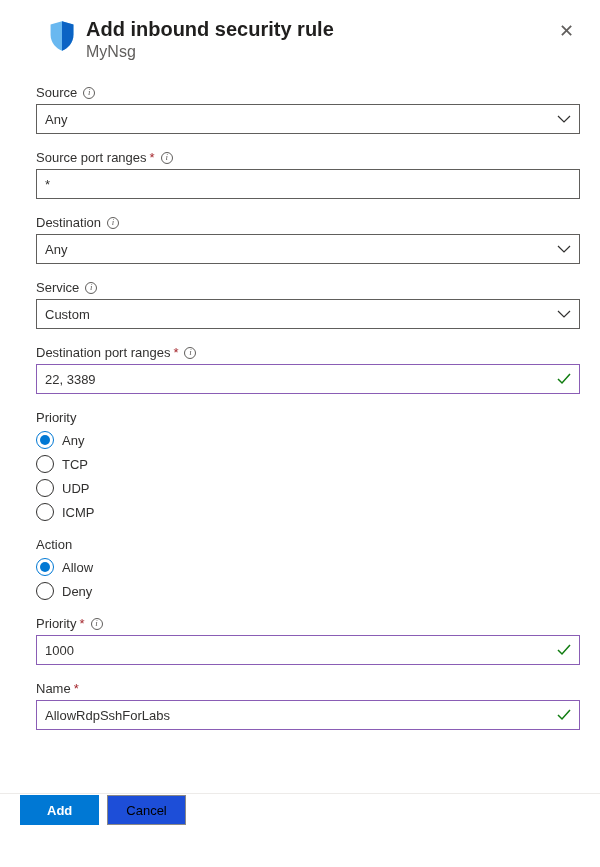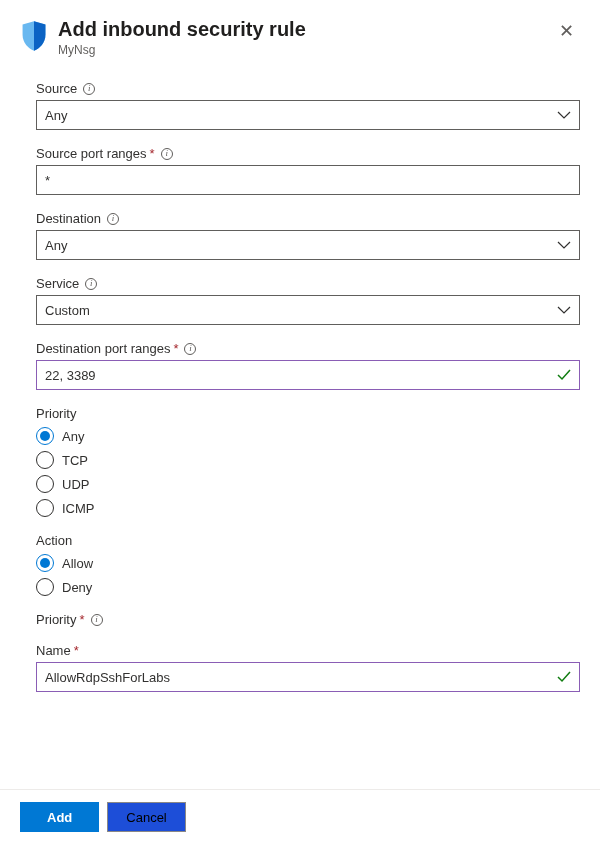--- a/index.html
+++ b/index.html
@@ -1,22 +1,22 @@
 <!DOCTYPE html>
 <html><head>
 <meta charset="utf-8">
 <style>
   * { box-sizing: border-box; margin: 0; padding: 0; }
   body { font-family: "Segoe UI", Arial, sans-serif; font-size: 13px; color: #323130; background: #fff; width: 600px; }
-  .panel { padding: 18px 20px 0 20px; }
+  .panel { padding: 18px 20px 0 20px; margin-left: 28px; }
   .header { display: flex; align-items: flex-start; }
   .shield { width: 28px; height: 32px; flex-shrink: 0; margin-right: 10px; margin-top: 2px; }
   .titleblock { flex: 1; }
   .title { font-size: 20px; font-weight: 600; color: #201f1e; }
-  .subtitle { font-size: 12px; color: #605e5c; margin-top: 2px; }
+  .subtitle { font-size: 16px; color: #605e5c; margin-top: 2px; }
   .close { font-size: 18px; color: #605e5c; cursor: pointer; padding: 4px 6px; line-height: 1; }
   .body { padding: 24px 20px 8px 36px; overflow: hidden; height: 732px; }
   .field { margin-bottom: 16px; }
   .label-row { display: flex; align-items: center; margin-bottom: 4px; font-size: 13px; color: #323130; }
   .req { color: #a4262c; margin-left: 3px; }
   .info { width: 12px; height: 12px; border: 1px solid #605e5c; border-radius: 50%; display: inline-flex; align-items: center; justify-content: center; font-size: 9px; color: #605e5c; margin-left: 6px; line-height: 1; font-family: Georgia, serif; font-style: italic; }
   .select, .input {
     width: 100%; height: 30px; border: 1px solid #605e5c; padding: 0 8px;
     font-size: 13px; color: #323130; background: #fff; display: flex; align-items: center;
     position: relative;
@@ -25,21 +25,21 @@
   .select .chev { position: absolute; right: 8px; top: 50%; transform: translateY(-50%); }
   .input input { border: none; outline: none; width: 100%; font-size: 13px; color: #323130; background: transparent; }
   .validated { border-color: #8a5db5; }
   .check { position: absolute; right: 8px; top: 50%; transform: translateY(-50%); color: #107c10; }
   .radio-group { }
   .radio-row { display: flex; align-items: center; margin: 6px 0; cursor: pointer; }
   .radio-circle { width: 18px; height: 18px; border: 1px solid #323130; border-radius: 50%; margin-right: 8px; display: flex; align-items: center; justify-content: center; flex-shrink:0; }
   .radio-circle.sel { border-color: #0078d4; }
   .radio-dot { width: 10px; height: 10px; border-radius: 50%; background: #0078d4; }
   .radio-label { font-size: 13px; }
-  .footer { border-top: 1px solid #edebe9; padding: 12px 20px 14px 20px; display:flex; gap:8px; }
+  .footer { border-top: 1px solid #edebe9; padding: 1px 20px 14px 20px; display:flex; gap:8px; }
   .btn { height: 30px; padding: 0 18px; font-size: 13px; border: 1px solid #8a8886; background:#1d4ed8; cursor:pointer; }
   .btn.primary { background:#0078d4; border-color:#0078d4; color:#fff; font-weight:600; padding:0 26px; }
   .chev svg, .check svg { display:block; }
 </style>
 </head>
 <body>
 
 <div class="panel">
   <div class="header">
     <svg class="shield" viewBox="0 0 24 28">
@@ -171,20 +171,28 @@
         </div>
       </div>
   </div>
 
   <div class="field">
     <div class="label-row">
       <span>Priority</span>
       <span class="req">*</span>
       <span class="info">i</span>
     </div>
+    <div class="input validated">
+      <input value="1000" style="">
+      <span class="check">
+        <svg width="14" height="12" viewBox="0 0 14 12">
+            <path d="M1 6 L5 10 L13 1" stroke="#107c10" stroke-width="1.5" fill="none"></path>
+          </svg>
+      </span>
+    </div>
   </div>
 
   <div class="field">
     <div class="label-row">
       <span>Name</span>
       <span class="req">*</span>
     </div>
     <div class="input validated">
       <input value="AllowRdpSshForLabs" style="">
       <span class="check">

